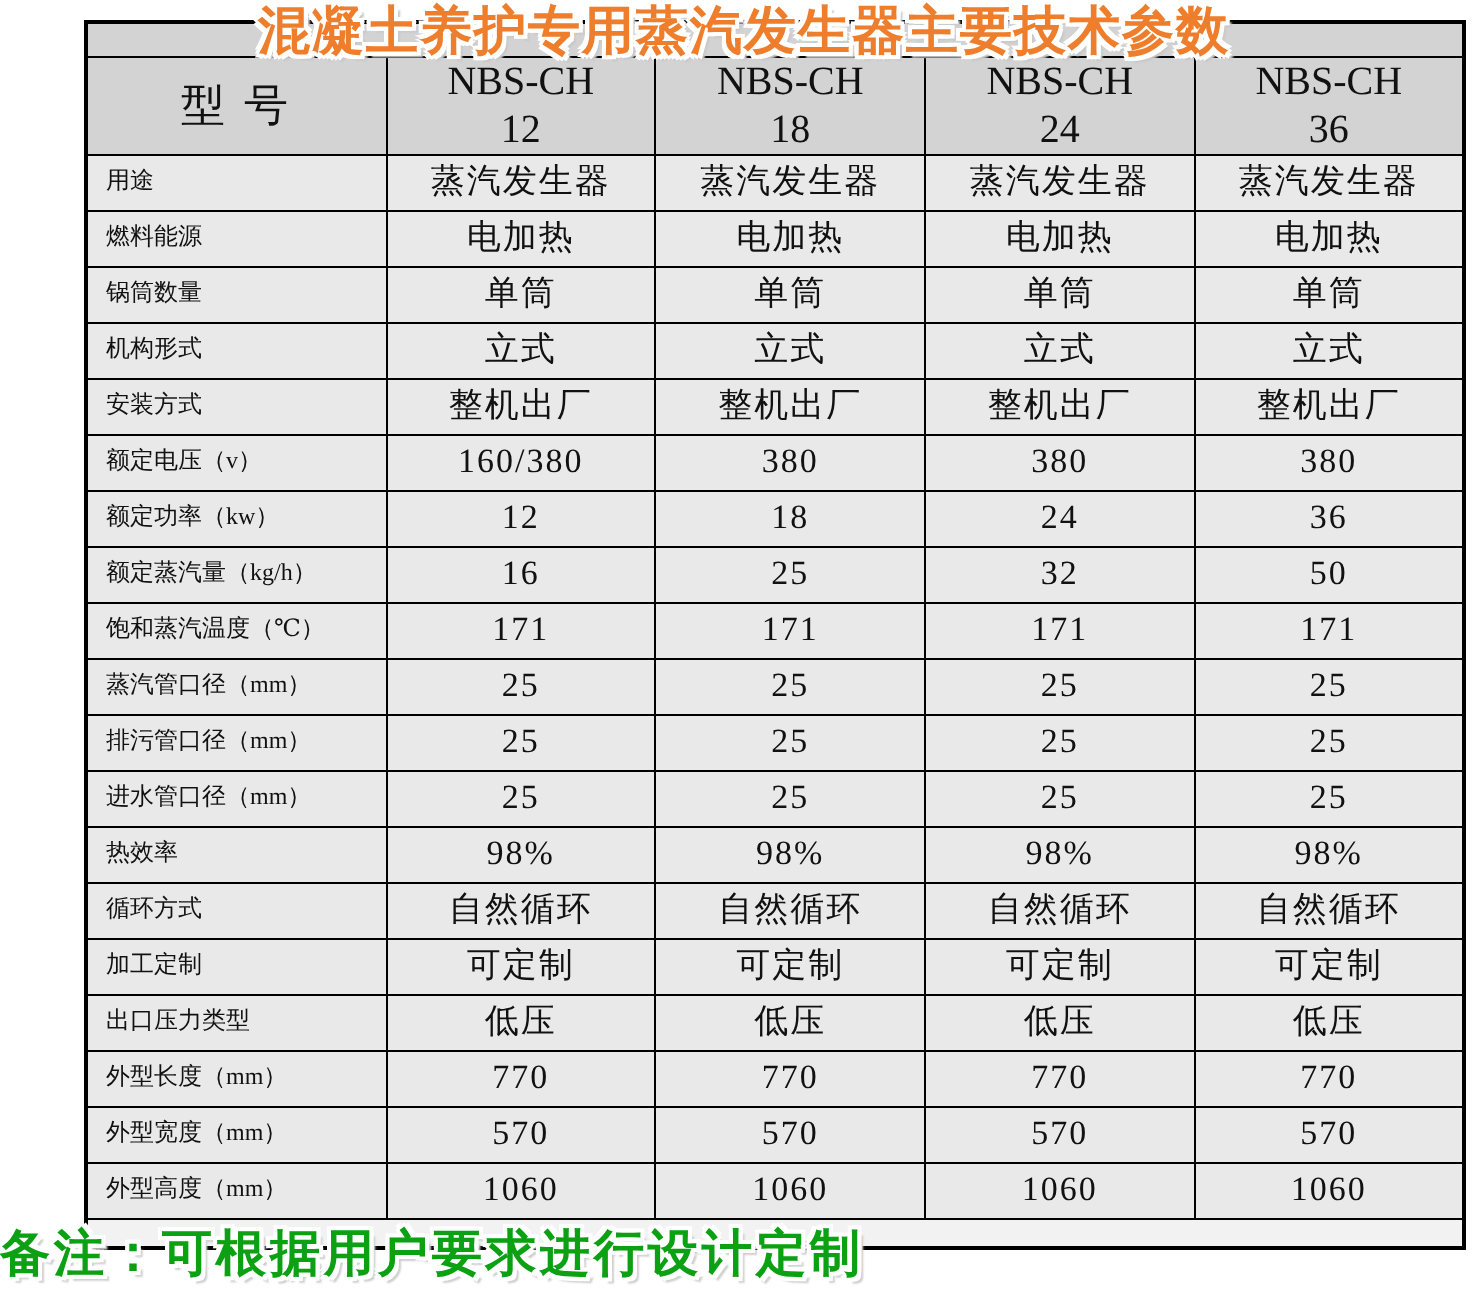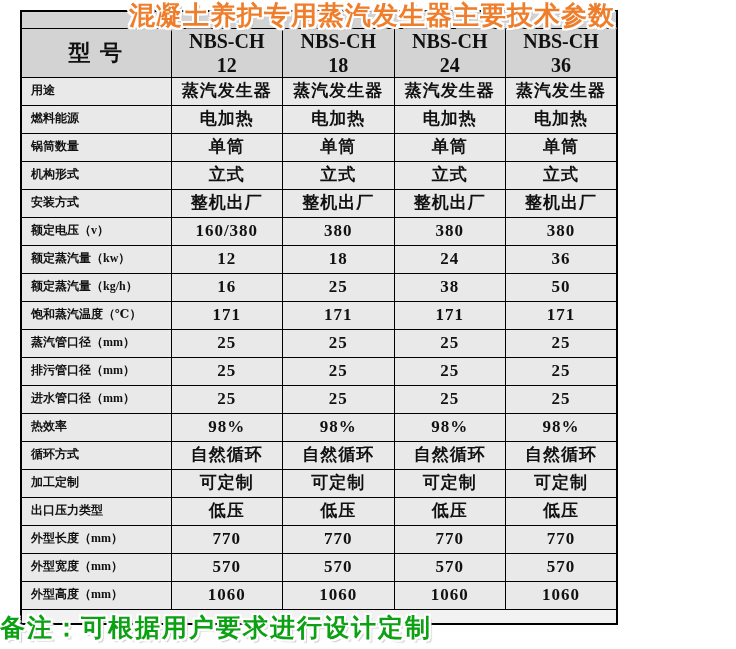--- a/index.html
+++ b/index.html
@@ -54,27 +54,26 @@
     color:var(--note-color);
     text-shadow:
       -2px -2px 0 #fff, -2px 0 0 #fff, -2px 2px 0 #fff,
        0 -2px 0 #fff,  0 2px 0 #fff,
        2px -2px 0 #fff, 2px 0 0 #fff, 2px 2px 0 #fff,
        3px 3px 1px #cfcfcf;
     white-space:nowrap;
   }
   table.spec-table{
     position:absolute;
-    left:20px;top:10px;
-    width:598px;height:615px;
+    left:42px;top:10px;
+    width:691px;height:615px;
     border-collapse:collapse;
     table-layout:fixed;
     border:2px solid var(--border-color);
     z-index:1;
-    font-weight:bold;
   }
   .spec-table td{
     border:1px solid var(--border-color);
     background:var(--cell-bg);
     text-align:center;
     vertical-align:middle;
     padding:0;
     font-size:17px;
     line-height:1.15;
     overflow:hidden;
@@ -178,31 +177,31 @@
           <td class="row-value">整机出厂</td>
         </tr>
         <tr>
           <td class="row-label">额定电压（v）</td>
           <td class="row-value">160/380</td>
           <td class="row-value">380</td>
           <td class="row-value">380</td>
           <td class="row-value">380</td>
         </tr>
         <tr>
-          <td class="row-label">额定蒸汽量（kw）</td>
+          <td class="row-label">额定功率（kw）</td>
           <td class="row-value">12</td>
           <td class="row-value">18</td>
           <td class="row-value">24</td>
           <td class="row-value">36</td>
         </tr>
         <tr>
           <td class="row-label">额定蒸汽量（kg/h）</td>
           <td class="row-value">16</td>
           <td class="row-value">25</td>
-          <td class="row-value">38</td>
+          <td class="row-value">32</td>
           <td class="row-value">50</td>
         </tr>
         <tr>
           <td class="row-label">饱和蒸汽温度（℃）</td>
           <td class="row-value">171</td>
           <td class="row-value">171</td>
           <td class="row-value">171</td>
           <td class="row-value">171</td>
         </tr>
         <tr>

